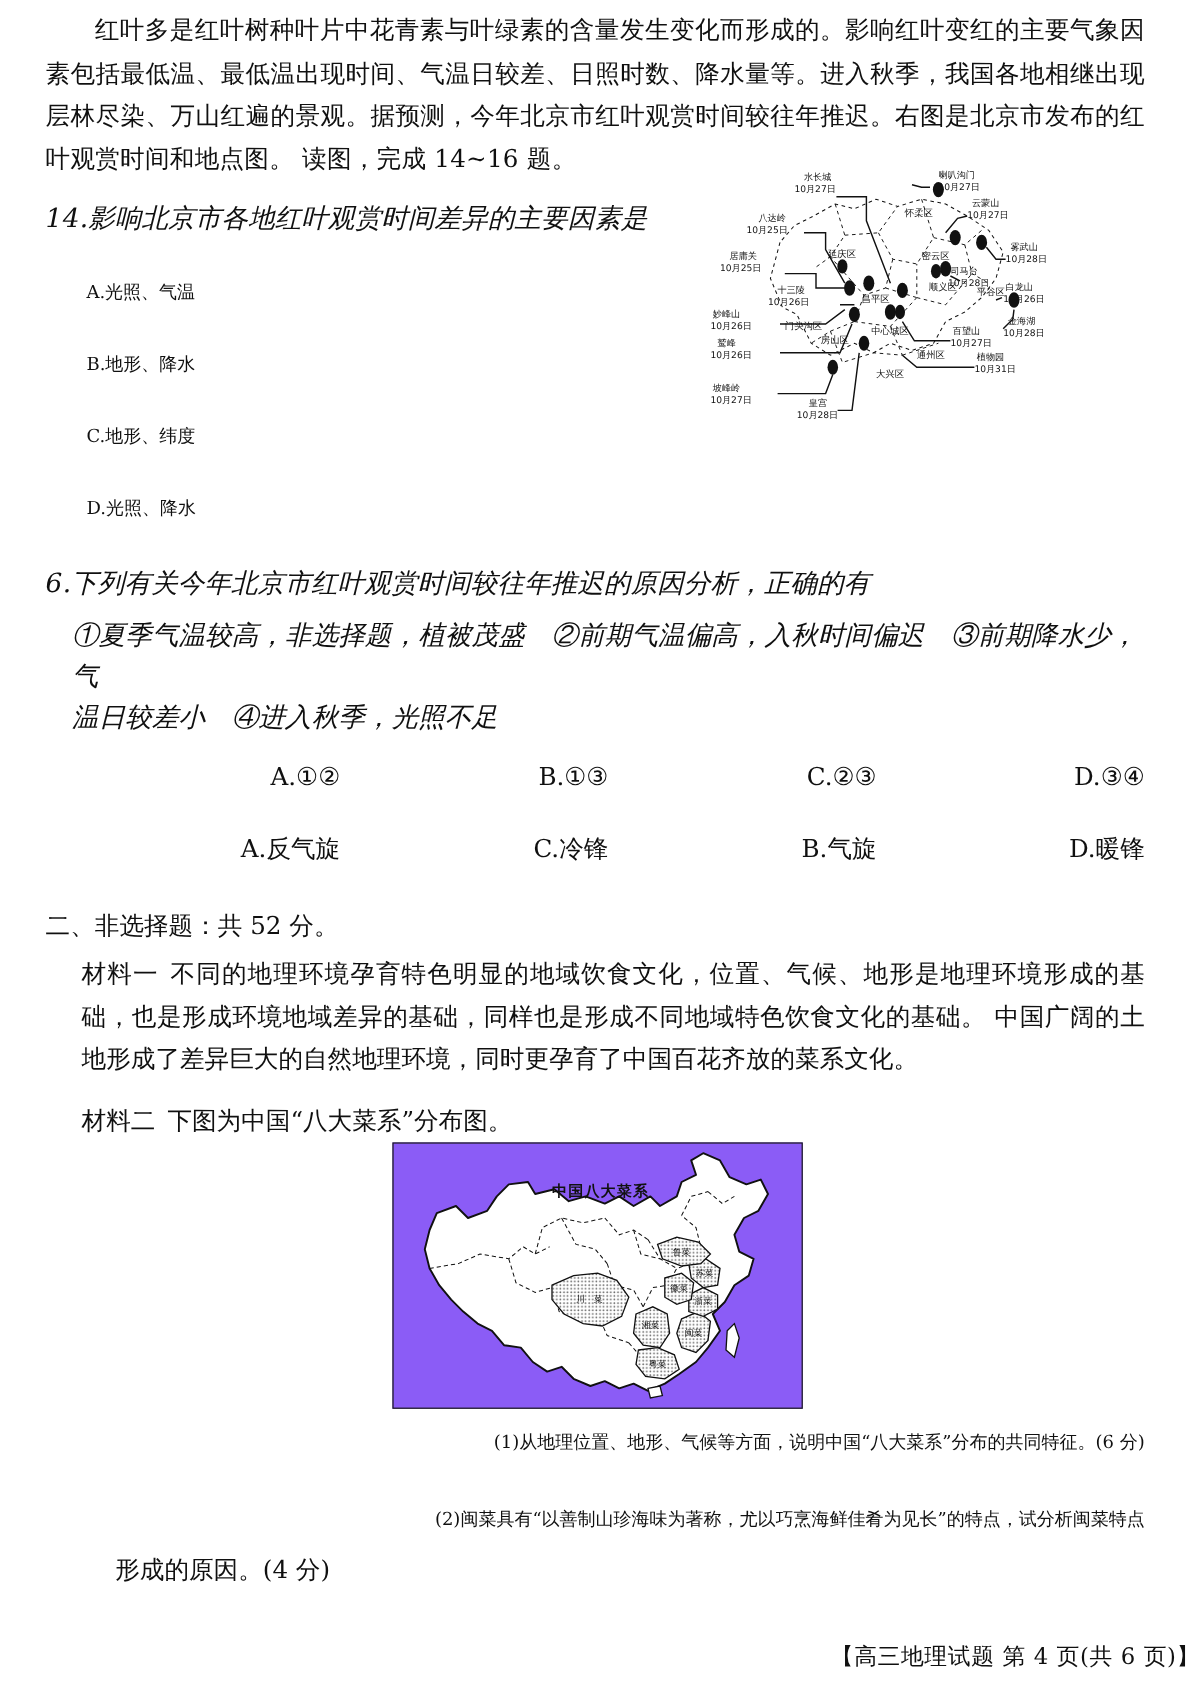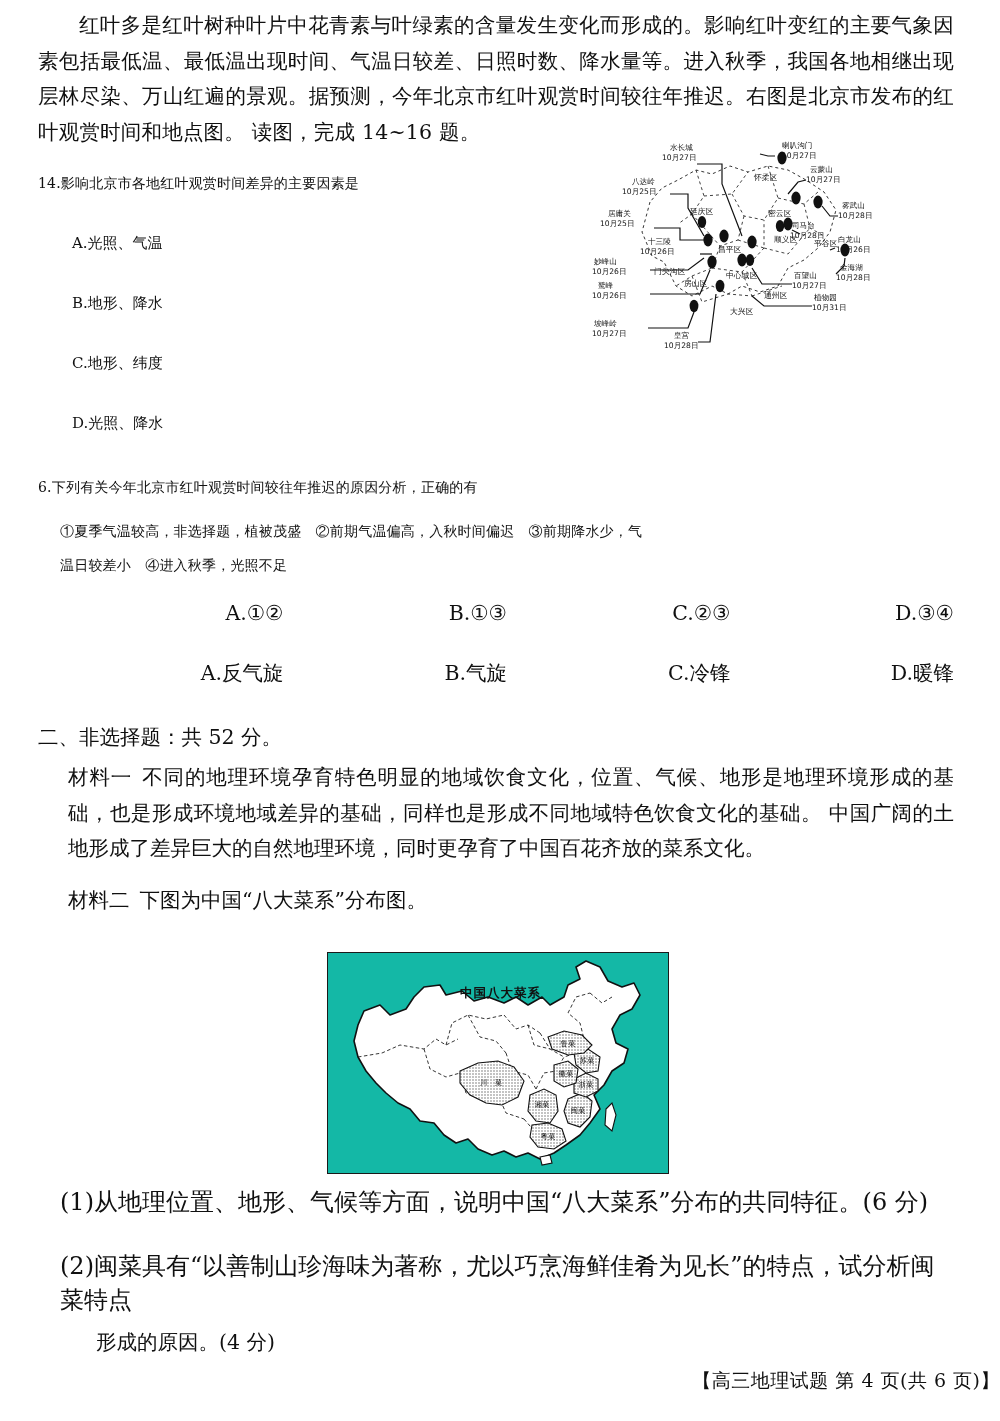--- a/index.html
+++ b/index.html
@@ -34,23 +34,24 @@
   .para {
     font-size: 20.5px;
     line-height: 35.5px;
     text-align: justify;
     text-justify: inter-ideograph;
     letter-spacing: 0.2px;
   }
   .indent2 { text-indent: 2em; }
 
   .qline {
-    font-size: 14px;
+    font-size: 22px;
     line-height: 34px;
     letter-spacing: 0.2px;
+    font-style: italic;
   }
   .qstem { margin-top: 16px; }
 
   .opt-block { margin-left: 34px; }
   .opt {
     font-size: 15px;
     line-height: 34px;
     margin-top: 26px;
   }
 
@@ -72,23 +73,24 @@
   .mat {
     font-size: 20.5px;
     line-height: 35.5px;
     text-align: justify;
     text-justify: inter-ideograph;
     margin-left: 30px;
   }
   .mat .lead { margin-right: 10px; }
 
   .sub-q {
-    font-size: 24px;
+    font-size: 15px;
     line-height: 34px;
     margin-left: 22px;
+    text-align: right;
   }
   .sub-q-cont {
     font-size: 20.5px;
     line-height: 34px;
     margin-left: 58px;
   }
 
   .footer {
     position: absolute;
     left: 0;
@@ -110,21 +112,21 @@
   .bj-map svg { display: block; }
 
   
   .cn-map-wrap {
     position: absolute;
     left: 327px;
     top: 952px;
     width: 342px;
     height: 222px;
     border: 1.5px solid #1a1a1a;
-    background: #14b8a6;
+    background: #8b5cf6;
     box-sizing: border-box;
   }
   .cn-map-wrap svg { display: block; }
 
   .ttl-cn {
     font-size: 12.5px;
     font-weight: bold;
     letter-spacing: 1px;
   }
 </style>
@@ -150,22 +152,22 @@
     <div class="qline" style="margin-left:22px;">温日较差小　④进入秋季，光照不足</div>
     <div class="opt-row">
       <div>A.①②</div>
       <div>B.①③</div>
       <div>C.②③</div>
       <div>D.③④</div>
     </div>
 
     <div class="opt-row" style="margin-top:26px;">
       <div>A.反气旋</div>
+      <div>C.冷锋</div>
       <div>B.气旋</div>
-      <div>C.冷锋</div>
       <div>D.暖锋</div>
     </div>
 
     <div class="sec-head" style="margin-top:30px;">二、非选择题：共 52 分。</div>
 
 
     <div class="mat" style="margin-top:6px;">
       <span class="lead">材料一</span><span>不同的地理环境孕育特色明显的地域饮食文化，位置、气候、地形是地理环境形成的基础，也是形成环境地域差异的基础，同样也是形成不同地域特色饮食文化的基础。 中国广阔的土地形成了差异巨大的自然地理环境，同时更孕育了中国百花齐放的菜系文化。</span>
     </div>
 

